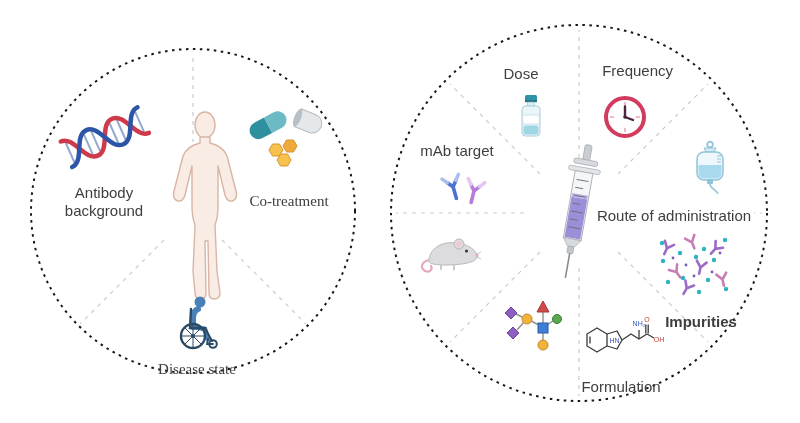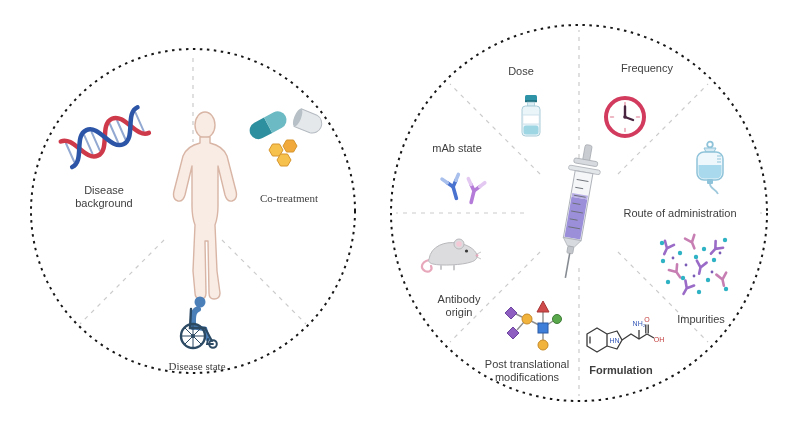--- a/index.html
+++ b/index.html
@@ -11,21 +11,21 @@
     position: relative;
     overflow: hidden;
   }
   .circle { position: absolute; }
   .frame { position: absolute; left: 0; top: 0; overflow: visible; }
   .ring { fill: none; stroke: #161616; stroke-width: 2; stroke-dasharray: 2.5 4.5; }
   .div-line { stroke: #cbcbcb; stroke-width: 1.2; stroke-dasharray: 4 5; fill: none; }
   .icon { position: absolute; overflow: visible; }
   .label {
     position: absolute;
-    font-size: 11px; line-height: 1.22; color: #3e3e3e;
+    font-size: 15px; line-height: 1.22; color: #3e3e3e;
     text-align: center;
   }
   .knockout { background: #ffffff; }
   .mol { font-size: 7px; text-anchor: middle; fill: #3a3a3a; }
   .mol-blue { fill: #3557b8; }
   .mol-red { fill: #c23b3b; }
 </style>
 </head>
 <body>
 
@@ -39,21 +39,21 @@
       <line class="div-line" x1="194" y1="194" x2="278" y2="278"></line>
     </svg>
 
     <svg class="icon" style="left:27px; top:54px;" width="96" height="76" viewBox="0 0 96 76">
       <g transform="rotate(-24 48 38)" fill="none" stroke-linecap="round">
         <path d="M12,28 L12,48 M32,28 L32,48 M40,28 L40,48 M60,28 L60,48 M68,28 L68,48 M88,28 L88,48" stroke="#93a9d1" stroke-width="2"></path>
         <path d="M8,24 C22,24 22,52 36,52 C50,52 50,24 64,24 C78,24 78,52 92,52" stroke="#cf3a4b" stroke-width="4.5"></path>
         <path d="M8,52 C22,52 22,24 36,24 C50,24 50,52 64,52 C78,52 78,24 92,24" stroke="#2d55a7" stroke-width="4.5"></path>
       </g>
     </svg>
-    <div class="label" style="left:36px; top:138px; width:80px;">Disease background</div>
+    <div class="label" style="left:36px; top:138px; width:80px;">Antibody background</div>
 
     <svg class="icon" style="left:139px; top:64px;" width="76" height="194" viewBox="0 0 76 194">
       <g fill="#f9ece5" stroke="#d8b5a5" stroke-width="1.4" stroke-linejoin="round">
         <ellipse cx="38" cy="15" rx="10" ry="13"></ellipse>
         <path d="M33,27 L33,33 Q20,36 16,46 L7,81 Q5,89 11,91 Q16,92 18,85 L25,56 L25,96
                  Q25,107 28,115 L26,161 L28,183 Q28,189 34,189 Q39,189 39,183 L38,131 L41,131
                  L42,183 Q42,189 47,189 Q53,189 53,183 L50,161 L48,115 Q51,107 51,96 L51,56
                  L58,85 Q60,92 65,91 Q71,89 69,81 L60,46 Q56,36 43,33 L43,27 Z"></path>
       </g>
     </svg>
@@ -116,21 +116,21 @@
     </svg>
 
     <div class="label" style="left:205px; top:40px; width:80px;text-align:right;">Frequency</div>
     <svg class="icon" style="left:214px; top:72px;" width="46" height="46" viewBox="0 0 46 46">
       <circle cx="23" cy="23" r="19" fill="#ffffff" stroke="#d23b5e" stroke-width="4"></circle>
       <path d="M23,8.5 L23,11.5 M37.5,23 L34.5,23 M23,37.5 L23,34.5 M8.5,23 L11.5,23" stroke="#e8a2b2" stroke-width="1.5" stroke-linecap="round" fill="none"></path>
       <path d="M23,23 L23,12.5 M23,23 L31,26" stroke="#4a2540" stroke-width="2.4" stroke-linecap="round" fill="none"></path>
       <circle cx="23" cy="23" r="1.8" fill="#4a2540"></circle>
     </svg>
 
-    <div class="label" style="left:29px; top:120px; width:80px;">mAb state</div>
+    <div class="label" style="left:29px; top:120px; width:80px;">mAb target</div>
     <svg class="icon" style="left:47px; top:145px;" width="56" height="38" viewBox="0 0 56 38">
       <g fill="none" stroke-linecap="round">
         <g transform="translate(17,16) rotate(-16)">
           <path d="M0,4 L0,16" stroke="#4a72cf" stroke-width="3.6"></path>
           <path d="M0,4 L-4.5,-1.5 M0,4 L4.5,-1.5" stroke="#4a72cf" stroke-width="3.6"></path>
           <path d="M-4.5,-1.5 L-8.5,-6.5 M4.5,-1.5 L8.5,-6.5" stroke="#a9c0ed" stroke-width="3.6"></path>
         </g>
         <g transform="translate(40,20) rotate(14)">
           <path d="M0,4 L0,16" stroke="#b57bd8" stroke-width="3.6"></path>
           <path d="M0,4 L-4.5,-1.5 M0,4 L4.5,-1.5" stroke="#b57bd8" stroke-width="3.6"></path>
@@ -141,33 +141,32 @@
 
     <svg class="icon" style="left:305px; top:118px;" width="34" height="54" viewBox="0 0 34 54">
       <circle cx="17" cy="4.5" r="2.8" fill="none" stroke="#8fc3d9" stroke-width="1.8"></circle>
       <path d="M11,8 L23,8 L21,12 L13,12 Z" fill="#d6eaf3" stroke="#8fc3d9" stroke-width="1"></path>
       <rect x="4" y="12" width="26" height="28" rx="7" fill="#eef7fb" stroke="#8fc3d9" stroke-width="1.5"></rect>
       <path d="M5.5,25 L28.5,25 L28.5,32.5 Q28.5,38.5 22.5,38.5 L11.5,38.5 Q5.5,38.5 5.5,32.5 Z" fill="#a9d9ec"></path>
       <path d="M24,16 L28,16 M24,19 L28,19 M24,22 L28,22" stroke="#8fc3d9" stroke-width="1" fill="none"></path>
       <rect x="14" y="39" width="6" height="5" rx="1" fill="#8fc3d9"></rect>
       <path d="M17,44 C17,49 23,49 25,54" fill="none" stroke="#9fc9dc" stroke-width="1.8"></path>
     </svg>
-    <div class="label knockout" style="left:212px; top:185px; width:160px;">Route of administration</div>
+    <div class="label knockout" style="left:206px; top:185px; width:160px;">Route of administration</div>
 
     <svg class="icon" style="left:31px; top:210px;" width="62" height="42" viewBox="0 0 62 42">
       <path d="M10,28 C2,30 1,36 6,39 C10,41 14,38 12,34" fill="none" stroke="#e8a8bc" stroke-width="2.2" stroke-linecap="round"></path>
       <path d="M10,27 C12,14 26,9 38,11 C48,12 56,17 58,23 C59,26 56,29 52,30 C44,33 22,34 14,32 C10,31 9,29 10,27 Z" fill="#dcdcde" stroke="#b9b9bd" stroke-width="1"></path>
       <circle cx="40" cy="12" r="5" fill="#dcdcde" stroke="#b9b9bd" stroke-width="1"></circle>
       <circle cx="40" cy="12" r="2.8" fill="#f3c9d6"></circle>
       <circle cx="47.5" cy="19" r="1.6" fill="#3a3a3a"></circle>
       <circle cx="58" cy="23.5" r="1.4" fill="#e8a8bc"></circle>
       <path d="M57,22.5 L62,20 M57,24.5 L62,27" stroke="#b9b9bd" stroke-width="0.8" fill="none"></path>
       <path d="M22,33 L22,37 M35,33.5 L35,37.5" stroke="#c9c9cc" stroke-width="2" stroke-linecap="round" fill="none"></path>
     </svg>
-    <div class="label" style="left:36px; top:271px; width:70px;">Antibody origin</div>
 
     <svg class="icon" style="left:267px; top:210px;" width="78" height="64" viewBox="0 0 78 64">
       <g fill="none" stroke-linecap="round" stroke-width="2.6">
         <g transform="translate(13,14) rotate(25)" stroke="#9a6bc7">
             <path d="M0,2.5 L0,9 M0,2.5 L-5,-3.5 M0,2.5 L5,-3.5"></path>
           </g>
         <g transform="translate(36,8) rotate(-22)" stroke="#c77fb3">
             <path d="M0,2.5 L0,9 M0,2.5 L-5,-3.5 M0,2.5 L5,-3.5"></path>
           </g>
         <g transform="translate(62,15) rotate(42)" stroke="#9a6bc7">
@@ -201,50 +200,49 @@
           <circle cx="7" cy="11" r="2.2"></circle>
       </g>
       <g fill="#7a5bb5">
         <circle cx="31" cy="33" r="1.4"></circle>
           <circle cx="57" cy="40" r="1.4"></circle>
           <circle cx="18" cy="26" r="1.4"></circle>
         <circle cx="65" cy="21" r="1.4"></circle>
           <circle cx="39" cy="44" r="1.4"></circle>
       </g>
     </svg>
-    <div class="label" style="left:273px; top:291px; width:80px;">Impurities</div>
+    <div class="label" style="left:273px; top:291px; width:80px;font-weight:bold;">Impurities</div>
 
     <svg class="icon" style="left:109px; top:273px;" width="64" height="58" viewBox="0 0 64 58">
       <path d="M46,45 L46,38 M42,30 L34,26 M46,28 L46,17 M50,30 L56,26 M25,22 L19,19 M27,27 L20,35" stroke="#909090" stroke-width="1.4" fill="none"></path>
       <polygon points="46,6 52,17 40,17" fill="#cf4a4a" stroke="#a83636" stroke-width="1"></polygon>
       <rect x="41" y="28" width="10" height="10" fill="#3f7fd9" stroke="#2b5ba6" stroke-width="1"></rect>
       <circle cx="46" cy="50" r="5" fill="#f2b33d" stroke="#c78a26" stroke-width="1"></circle>
       <circle cx="30" cy="24" r="5" fill="#f2b33d" stroke="#c78a26" stroke-width="1"></circle>
       <circle cx="60" cy="24" r="4.5" fill="#59a84c" stroke="#3f7d36" stroke-width="1"></circle>
       <polygon points="14,12 20,18 14,24 8,18" fill="#8e5fc0" stroke="#6d44a0" stroke-width="1"></polygon>
       <polygon points="16,32 22,38 16,44 10,38" fill="#8e5fc0" stroke="#6d44a0" stroke-width="1"></polygon>
     </svg>
-    <div class="label" style="left:89px; top:336px; width:100px;">Post translational modifications</div>
 
     <svg class="icon" style="left:193px; top:290px;" width="84" height="50" viewBox="0 0 84 50">
       <g fill="none" stroke="#3a3a3a" stroke-width="1.3" stroke-linejoin="round">
         <path d="M6,22 L6,34 L16,40 L26,34 L26,22 L16,16 Z"></path>
         <path d="M9,24.5 L9,31.5"></path>
         <path d="M26,22 L36,19 L41,28 L36,37 L26,34"></path>
         <path d="M41,28 L50,22 L58,27 L66,22"></path>
         <path d="M58,27 L58,18"></path>
         <path d="M64.8,21.5 L64.8,12.5 M67.2,21.5 L67.2,12.5"></path>
         <path d="M66,22 L73,26"></path>
       </g>
       <text x="33.5" y="31" class="mol mol-blue">HN</text>
       <text x="58" y="14" class="mol mol-blue">NH₂</text>
       <text x="66" y="9.5" class="mol mol-red">O</text>
       <text x="78" y="29.5" class="mol mol-red">OH</text>
     </svg>
-    <div class="label" style="left:188px; top:342px; width:90px;font-weight:bold;">Formulation</div>
+    <div class="label" style="left:188px; top:356px; width:90px;">Formulation</div>
 
     <div class="icon" style="left:171px; top:120px; width:36px; height:140px; transform:rotate(10deg);">
       <svg width="36" height="140" viewBox="0 0 36 140" style="overflow:visible">
         <rect x="14.5" y="2" width="7" height="17" rx="2" fill="#c9ccd1" stroke="#a9adb3" stroke-width="0.8"></rect>
         <rect x="6" y="17" width="24" height="5" rx="2" fill="#d7dade" stroke="#a9adb3" stroke-width="0.8"></rect>
         <rect x="2" y="25" width="32" height="4.5" rx="2" fill="#e3e6e9" stroke="#b0b4ba" stroke-width="0.8"></rect>
         <rect x="9" y="29.5" width="18" height="68" fill="#f4f6f8" stroke="#b0b4ba" stroke-width="1"></rect>
         <rect x="10" y="56" width="16" height="40.5" fill="#9b8fd9"></rect>
         <rect x="10" y="52" width="16" height="4" fill="#b9b0e6"></rect>
         <path d="M12,38 L24,38 M12,46 L20,46 M12,54 L24,54 M12,62 L20,62 M12,70 L24,70 M12,78 L20,78 M12,86 L24,86" stroke="#6b6f76" stroke-width="0.9" fill="none"></path>

